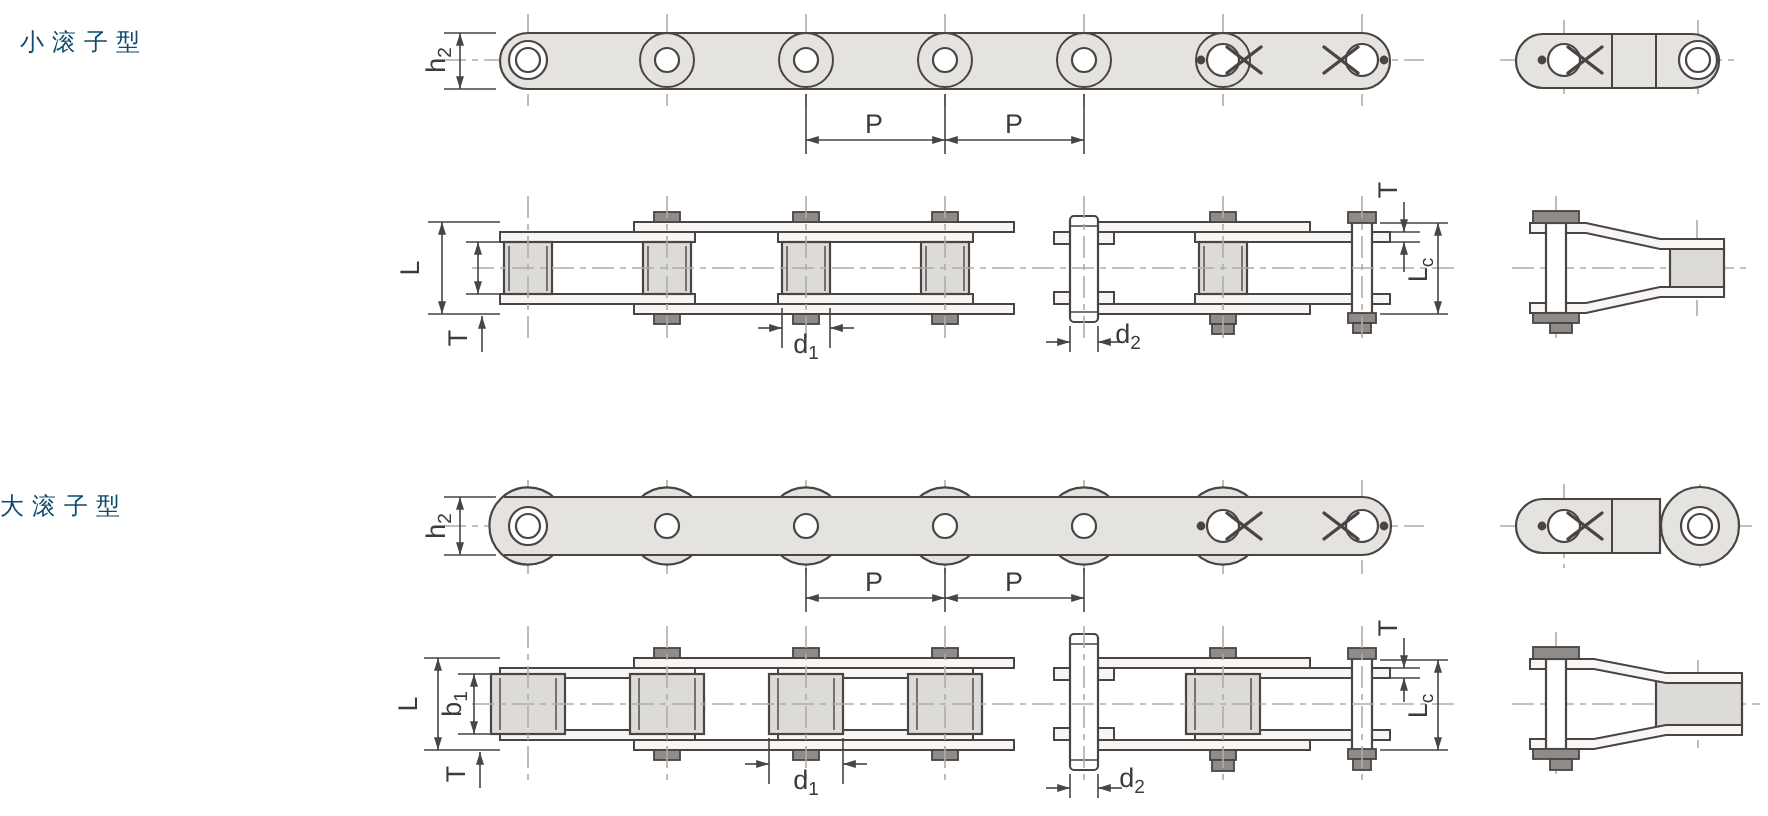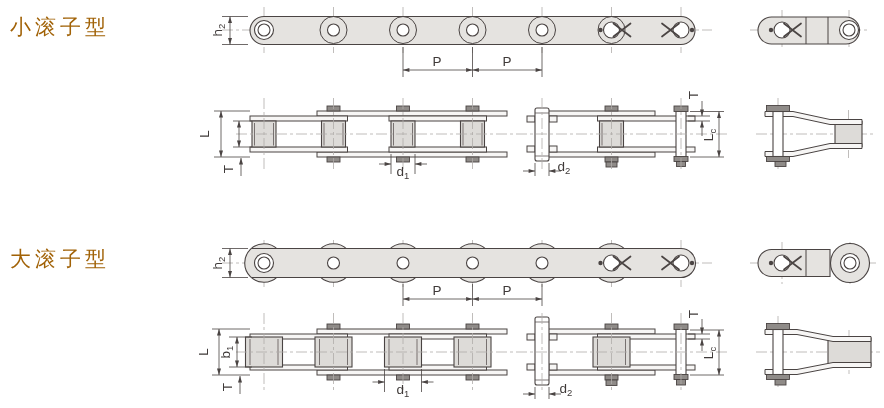--- a/index.html
+++ b/index.html
@@ -1,19 +1,19 @@
 <!DOCTYPE html>
 <html><head>
 <meta charset="utf-8">
 <style>
   html,body{margin:0;padding:0;background:#ffffff;}
   #canvas{position:relative;width:884px;height:408px;background:#ffffff;overflow:hidden;
           font-family:"Liberation Sans",sans-serif;}
   #art{position:absolute;left:0;top:0;}
-  .title{position:absolute;font-family:"DejaVu Serif",serif;font-size:21px;color:#a16207;
+  .title{position:absolute;font-family:"DejaVu Serif",serif;font-size:12px;color:#0c4a6e;
          letter-spacing:4px;white-space:nowrap;}
   .dim{position:absolute;font-size:13.5px;color:#3f3a39;white-space:nowrap;line-height:1;
        transform:translate(-50%,-50%);}
   .dim.rot{transform:translate(-50%,-50%) rotate(-90deg);}
   .dim .sub{font-size:9.5px;position:relative;top:2.5px;}
   
   .ol  {fill:#e5e3e0;stroke:#4a4443;stroke-width:1.1;}
   .wh  {fill:#ffffff;stroke:#4a4443;stroke-width:1.1;}
   .pl  {fill:#f7f6f5;stroke:#4a4443;stroke-width:1;}
   .rol {fill:#dddbd8;stroke:#4a4443;stroke-width:1.1;}
@@ -296,21 +296,21 @@
     <line class="dimln" x1="561" y1="394" x2="549" y2="394" marker-end="url(#ah)"></line>
     <path class="dimln" d="M688,334 H710 M688,339 H710"></path>
     <line class="dimln" x1="702" y1="319" x2="702" y2="334" marker-end="url(#ah)"></line>
     <line class="dimln" x1="702" y1="351" x2="702" y2="339" marker-end="url(#ah)"></line>
     <path class="dimln" d="M690,330 H724 M690,375 H724"></path>
     <line class="dimln" x1="719" y1="330" x2="719" y2="375" marker-start="url(#ah)" marker-end="url(#ah)"></line>
   </g>
 </svg>
 
   <span class="title" style="left:10px;top:13px;">小滚子型</span>
-  <span class="title" style="left:10px;top:245px;font-family:Liberation Serif, serif;">大滚子型</span>
+  <span class="title" style="left:0;top:245px;font-family:Liberation Serif, serif;">大滚子型</span>
 
   <span class="dim rot" style="left:218px;top:30px;"><span>h</span><span class="sub">2</span></span>
   <span class="dim" style="left:437px;top:62px;"><span>P</span></span>
   <span class="dim" style="left:507px;top:62px;"><span>P</span></span>
   <span class="dim rot" style="left:205px;top:134px;"><span>L</span></span>
   <span class="dim rot" style="left:229px;top:169px;"><span>T</span></span>
   <span class="dim" style="left:403px;top:172px;"><span>d</span><span class="sub">1</span></span>
   <span class="dim" style="left:564px;top:167px;"><span>d</span><span class="sub">2</span></span>
   <span class="dim rot" style="left:694px;top:95px;"><span>T</span></span>
   <span class="dim rot" style="left:709px;top:135px;"><span>L</span><span class="sub">c</span></span>

